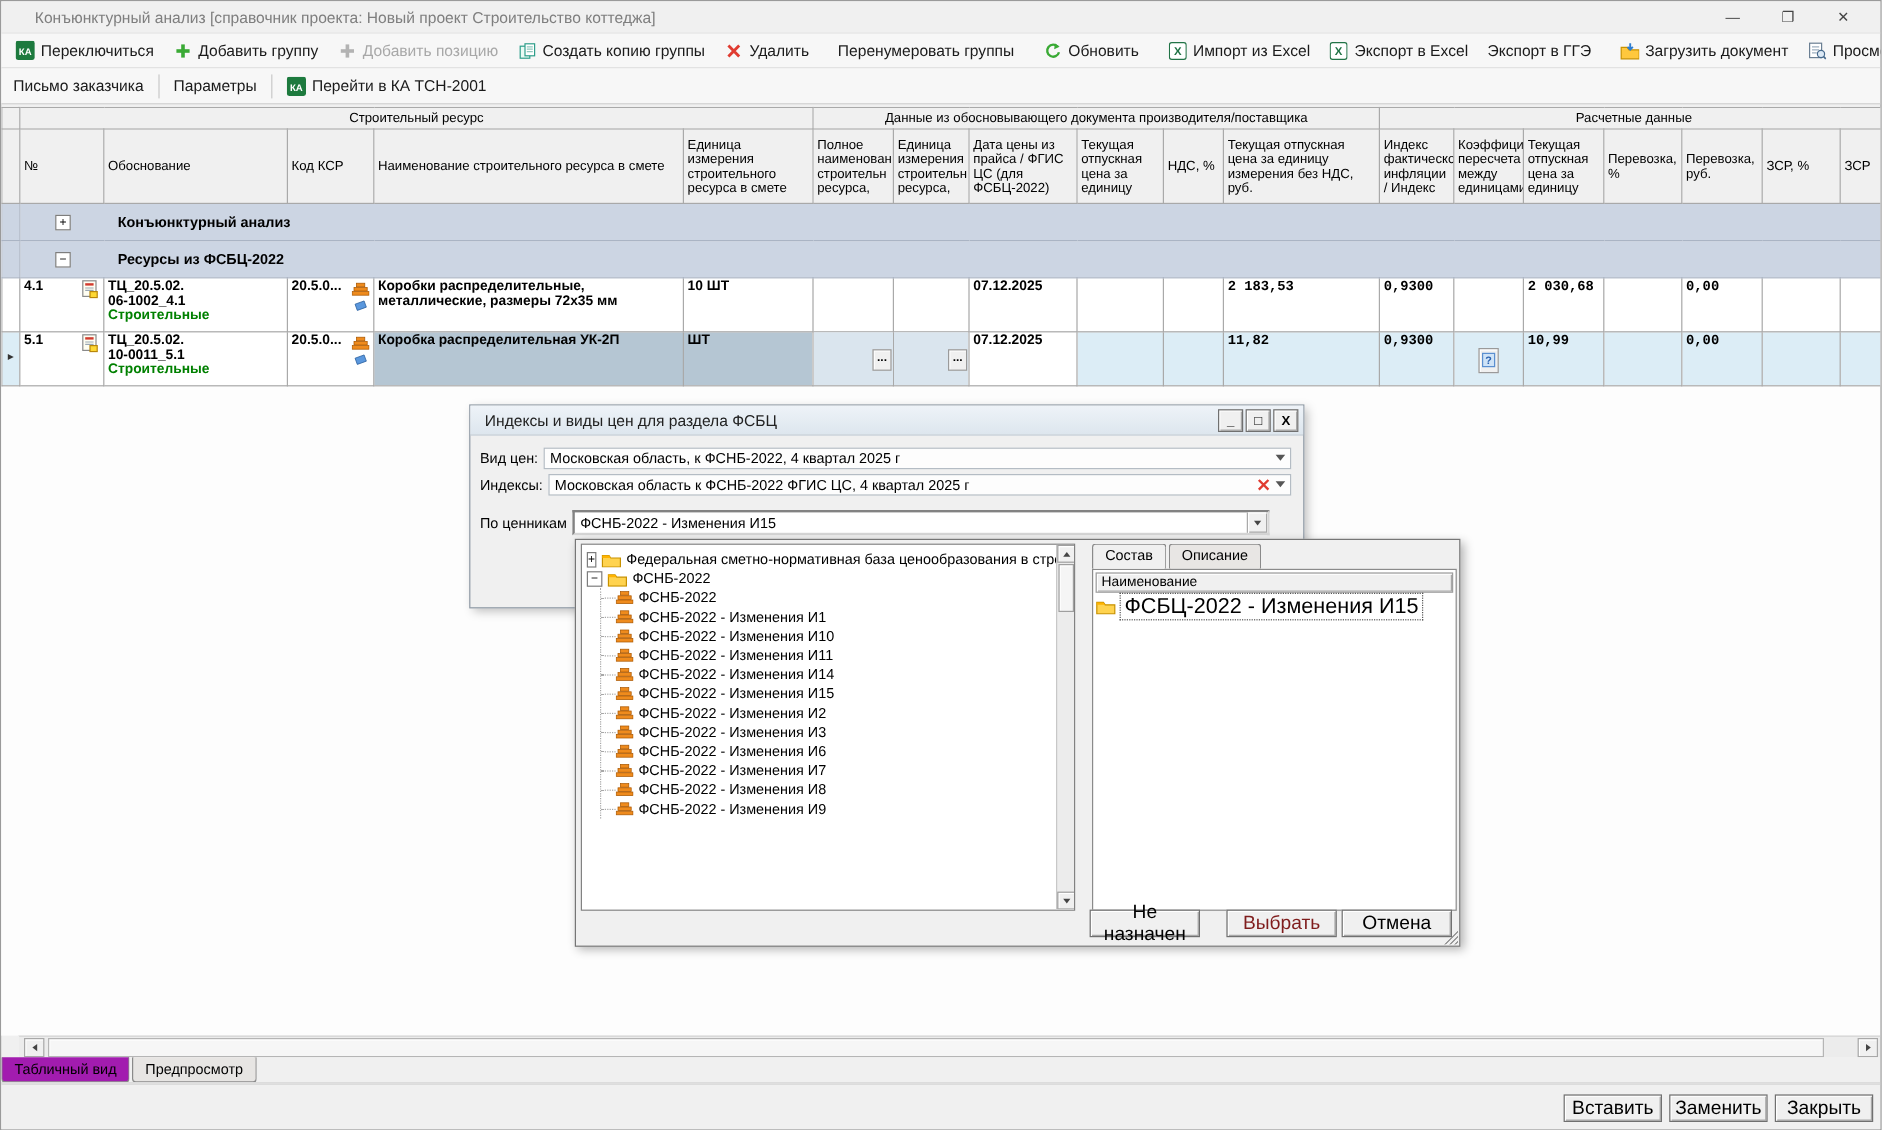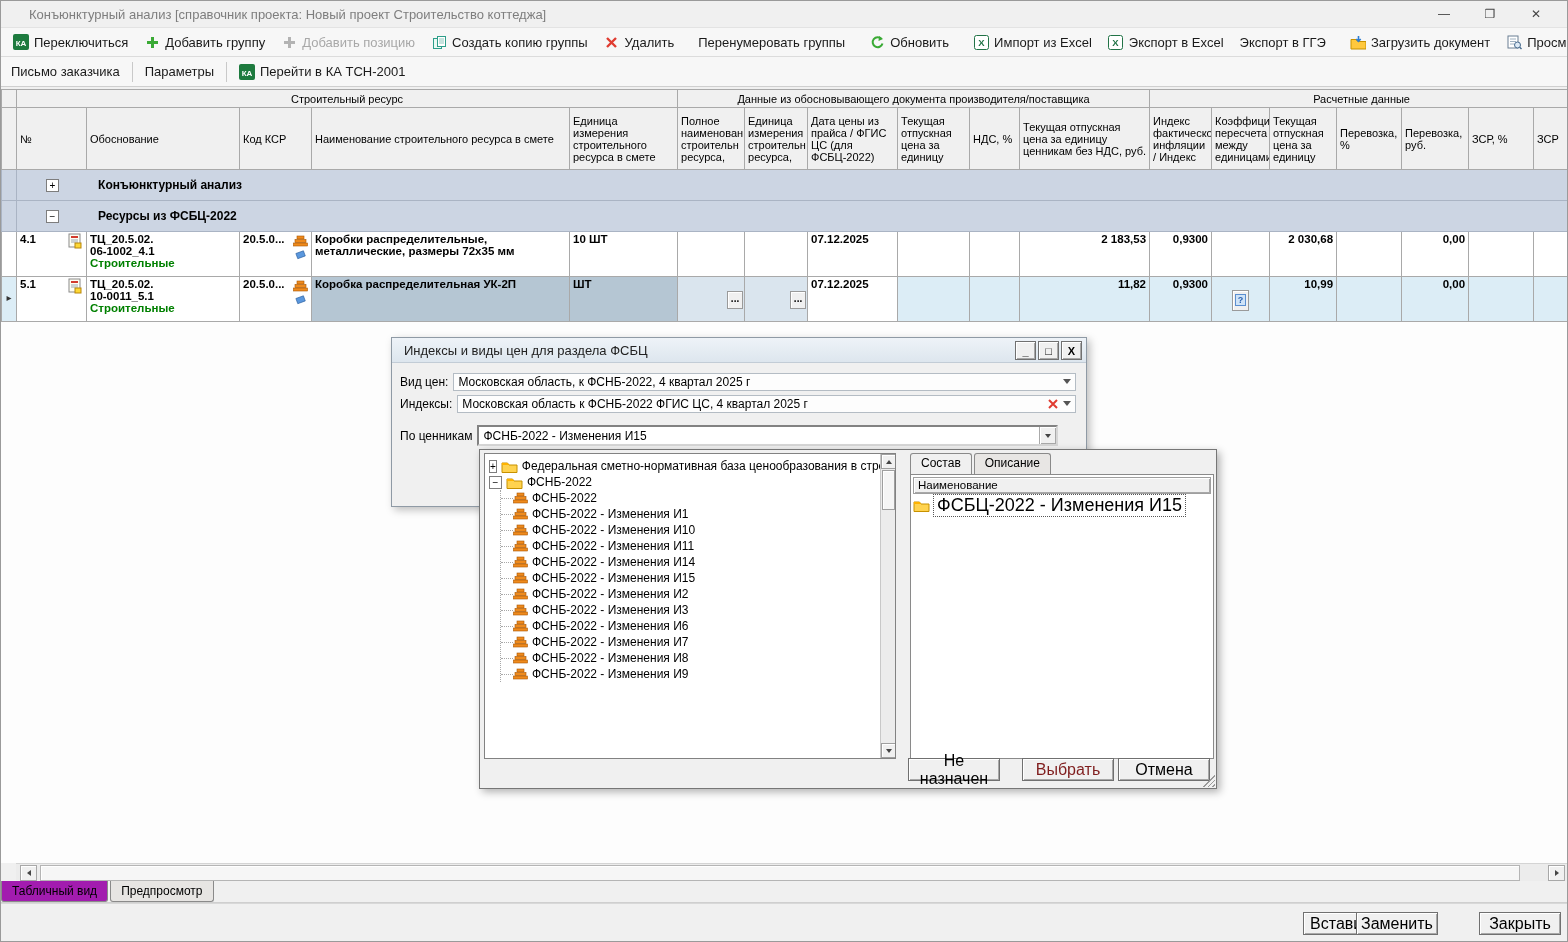--- a/index.html
+++ b/index.html
@@ -26,21 +26,21 @@
   .grid th, .grid td { border:1px solid #a9a9a9; font-weight:normal; font-size:11px; vertical-align:middle; overflow:hidden; padding:1px 3px; }
   .grid th { background:#f0f0f0; text-align:left; }
   .grid .ghead th { text-align:center; height:18px;margin-top:36px; }
   .grid .chead th { height:62px; vertical-align:middle; }
   .margin-col { background:#f0f0f0; }
   tr.group-row td { background:#ccd5e3; border-color:#aab4c4; height:31px; }
   tr.group-row .glabel { font-weight:bold; font-size:12px; }
   .expander { display:inline-flex; width:13px; height:13px; border:1px solid #7d7d7d; background:#fff; font-size:10px; line-height:11px; align-items:center; justify-content:center; margin-right:4px; vertical-align:middle; }
   tr.data-row td { height:45px; vertical-align:top; font-weight:bold; font-size:11.5px; background:#fff; }
   tr.data-row td.num-cell { white-space:nowrap; }
-  td.r { text-align:right; }
+  td.r { text-align:left;font-family:Liberation Mono, monospace; }
   .cat-green { color:#008000; }
   tr.row-selected td { background:#dcedf6; }
   tr.row-selected td.white { background:#fff; }
   tr.row-selected td.sel-cell { background:#b5c6d3; }
   tr.row-selected td.edit-cell { background:#dae5ee; position:relative; }
   .ellipsis-btn { position:absolute; right:1px; top:14px; width:16px; height:18px; background:#f0f0f0; border:1px solid #9a9a9a; box-shadow:inset 1px 1px 0 #fff; font-size:10px; text-align:center; line-height:14px; cursor:default; }
   .coef-btn { display:block; margin:12px auto 0; width:17px; height:21px; background:#f0f0f0; border:1px solid #9a9a9a; box-shadow:inset 1px 1px 0 #fff; text-align:center; cursor:default; }
   .coef-btn span { display:inline-block; margin-top:3px; width:11px; height:12px; background:#cfe3f7; border:1px solid #5b8fd0; color:#2b62b0; font-size:9px; line-height:11px; font-weight:bold; }
   .ksr-icons { float:right; display:flex; flex-direction:column; align-items:center; gap:2px; margin-top:2px; }
   .row-arrow { color:#333; font-size:10px; text-align:center; }
@@ -280,21 +280,21 @@
     <th>№</th>
     <th>Обоснование</th>
     <th>Код КСР</th>
     <th>Наименование строительного ресурса в смете</th>
     <th>Единица измерения строительного ресурса в смете</th>
     <th>Полное наименован строительн ресурса,</th>
     <th>Единица измерения строительн ресурса,</th>
     <th>Дата цены из прайса / ФГИС ЦС (для ФСБЦ-2022)</th>
     <th>Текущая отпускная цена за единицу</th>
     <th>НДС, %</th>
-    <th>Текущая отпускная цена за единицу ценникам без НДС, руб.</th>
+    <th>Текущая отпускная цена за единицу измерения без НДС, руб.</th>
     <th>Индекс фактической инфляции /  Индекс</th>
     <th>Коэффициен пересчета между единицами</th>
     <th>Текущая отпускная цена за единицу</th>
     <th>Перевозка, %</th>
     <th>Перевозка, руб.</th>
     <th>ЗСР, %</th>
     <th>ЗСР</th>
   </tr>
   <tr class="group-row">
     <td class="margin-col"></td>
@@ -669,15 +669,15 @@
     </div>
 </div>
 
 <div class="viewtabs">
   <div class="vtab active">Табличный вид</div>
   <div class="vtab">Предпросмотр</div>
 </div>
 
 <div class="bottombar">
   <button class="btn3d" style="left:1302px">Вставить</button>
-  <button class="btn3d" style="left:1355px">Заменить</button>
+  <button class="btn3d" style="left:1390px">Заменить</button>
   <button class="btn3d" style="left:1478px">Закрыть</button>
 </div>
 
 </body></html>

